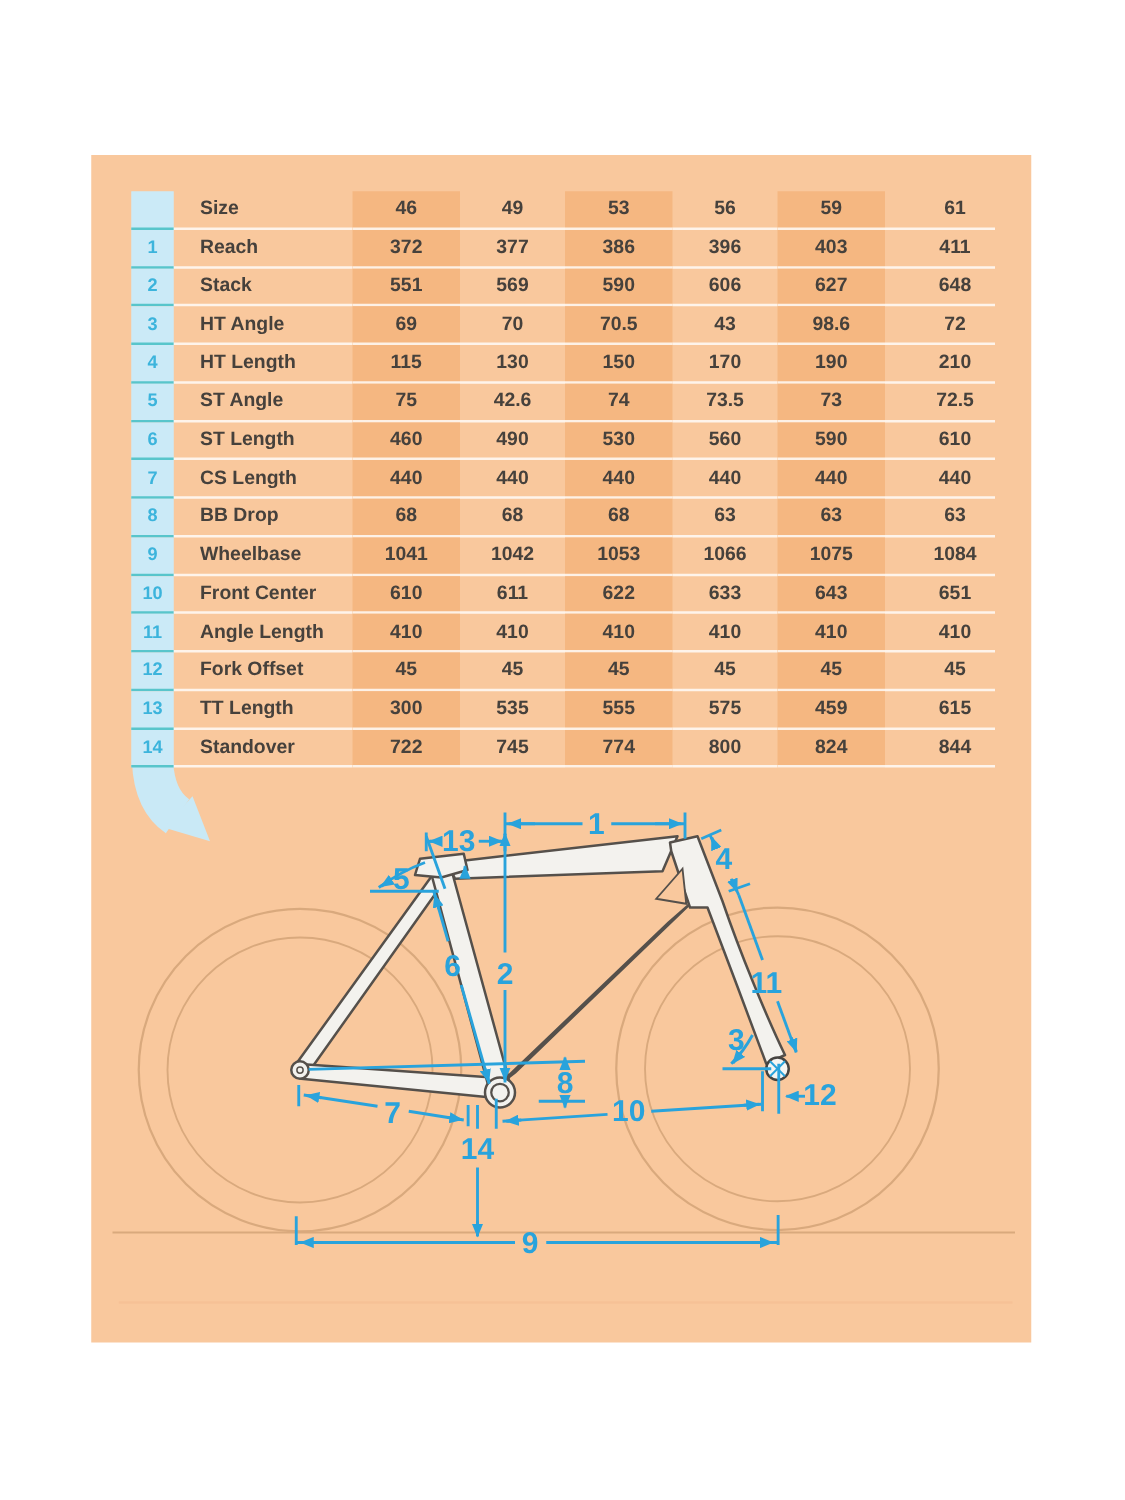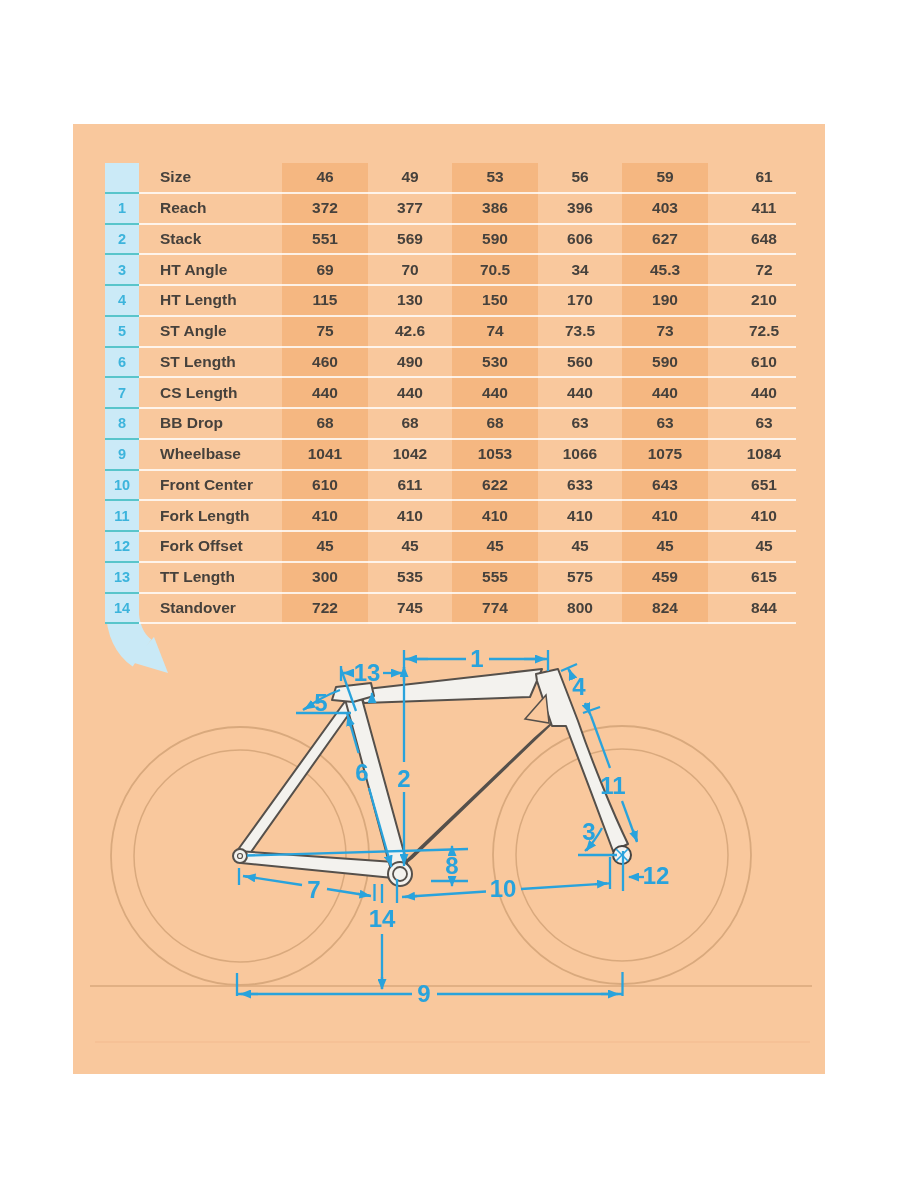--- a/index.html
+++ b/index.html
@@ -1,19 +1,19 @@
 <!DOCTYPE html>
 <html><head>
 <meta charset="utf-8">
 <style>
   html,body{margin:0;padding:0}
   body{width:900px;height:1200px;background:#ffffff;position:relative;
        font-family:"Liberation Sans",sans-serif;overflow:hidden}
   .panel{position:absolute;left:73px;top:124px;width:752px;height:950px;background:#f9c89d}
-  .geo-table{position:absolute;left:105px;top:163px;width:691px;z-index:3}
+  .geo-table{position:absolute;left:105px;top:153px;width:691px;z-index:3}
   .t-row{display:flex;height:30.75px}
   .cell{display:flex;align-items:center;justify-content:center;
         font-size:15.5px;font-weight:bold;color:#46413c;box-sizing:border-box;height:100%}
   .num{width:34px;background:#cbeaf7;border-bottom:2px solid #58c5cb;
        color:#3cb4dc;font-size:14.5px}
   .sp{width:21px;border-bottom:2px solid rgba(255,255,255,0.8)}
   .lbl{width:122px;justify-content:flex-start;border-bottom:2px solid rgba(255,255,255,0.8)}
   .v{border-bottom:2px solid rgba(255,255,255,0.8)}
   .c0,.c2,.c4{width:86px}
   .c1,.c3{width:84px}
@@ -69,22 +69,22 @@
     <div class="cell v c5">648</div>
   </div>
 
   <div class="t-row">
     <div class="cell num">3</div>
     <div class="cell sp"></div>
     <div class="cell lbl">HT Angle</div>
     <div class="cell v c0 stripe">69</div>
     <div class="cell v c1">70</div>
     <div class="cell v c2 stripe">70.5</div>
-    <div class="cell v c3">34</div>
-    <div class="cell v c4 stripe">45.3</div>
+    <div class="cell v c3">43</div>
+    <div class="cell v c4 stripe">98.6</div>
     <div class="cell v c5">72</div>
   </div>
 
   <div class="t-row">
     <div class="cell num">4</div>
     <div class="cell sp"></div>
     <div class="cell lbl">HT Length</div>
     <div class="cell v c0 stripe">115</div>
     <div class="cell v c1">130</div>
     <div class="cell v c2 stripe">150</div>
@@ -161,21 +161,21 @@
     <div class="cell v c1">611</div>
     <div class="cell v c2 stripe">622</div>
     <div class="cell v c3">633</div>
     <div class="cell v c4 stripe">643</div>
     <div class="cell v c5">651</div>
   </div>
 
   <div class="t-row">
     <div class="cell num">11</div>
     <div class="cell sp"></div>
-    <div class="cell lbl">Fork Length</div>
+    <div class="cell lbl">Angle Length</div>
     <div class="cell v c0 stripe">410</div>
     <div class="cell v c1">410</div>
     <div class="cell v c2 stripe">410</div>
     <div class="cell v c3">410</div>
     <div class="cell v c4 stripe">410</div>
     <div class="cell v c5">410</div>
   </div>
 
   <div class="t-row">
     <div class="cell num">12</div>

